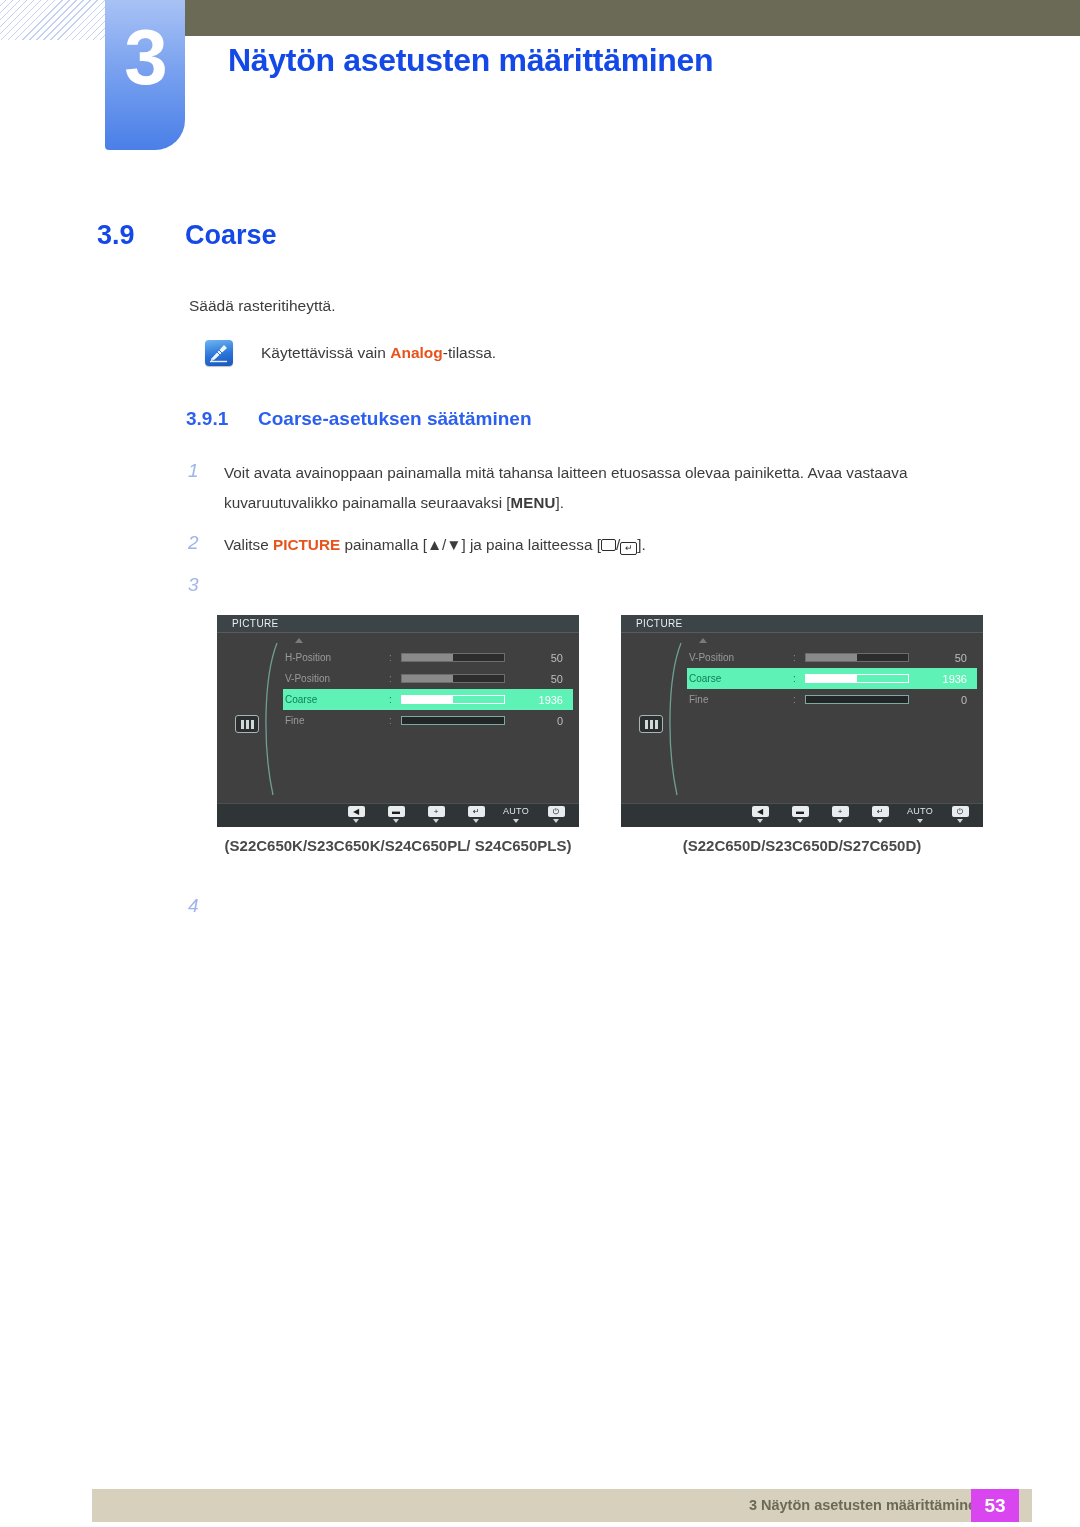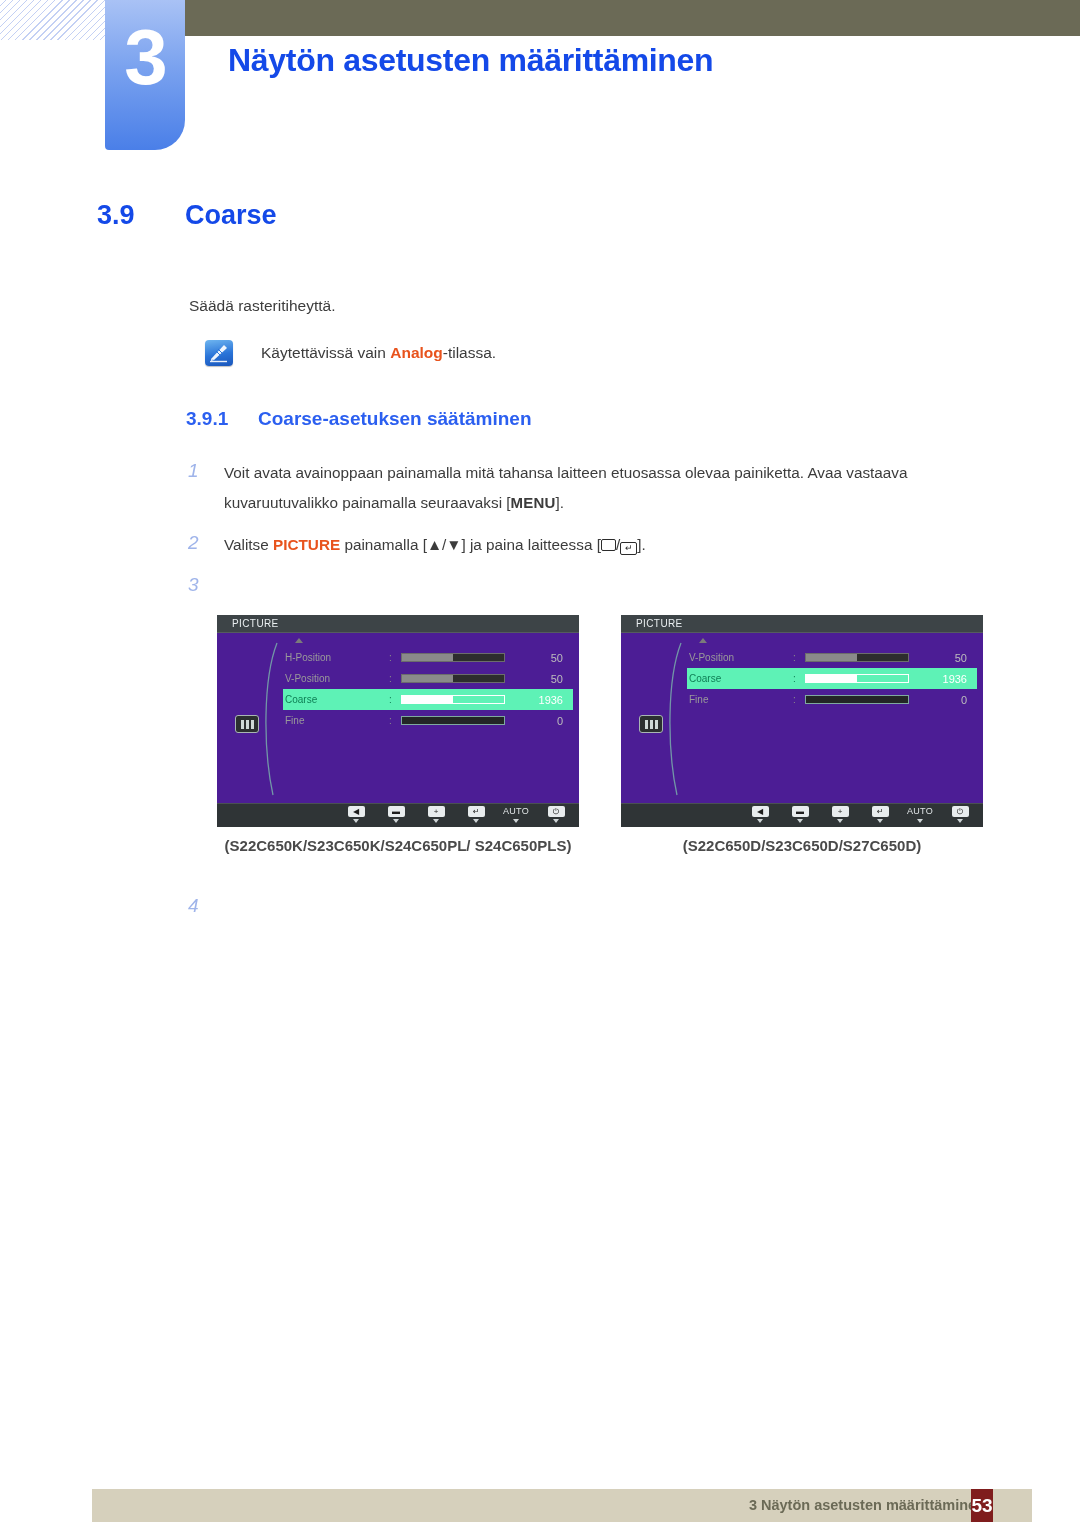--- a/index.html
+++ b/index.html
@@ -58,21 +58,21 @@
     font-size: 32px;
     font-weight: bold;
     color: #1449e8;
     letter-spacing: -0.3px;
     white-space: nowrap;
   }
 
   
   .sec-heading {
     position: absolute;
-    left: 97px; top: 200px;
+    left: 97px; top: 220px;
     font-size: 27px;
     font-weight: bold;
     color: #1449e8;
     white-space: nowrap;
   }
   .sec-heading .num { display: inline-block; width: 88px; }
 
   .body-text {
     position: absolute;
     left: 189px; top: 297px;
@@ -181,21 +181,21 @@
     letter-spacing: .4px;
     display: flex;
     align-items: center;
     padding-left: 15px;
     box-sizing: border-box;
     border-bottom: 1px solid #555b5e;
   }
   .osd-body {
     position: relative;
     height: 170px;
-    background: #4c1d95;
+    background: #404040;
   }
   .osd-up-caret {
     position: absolute;
     left: 78px; top: 5px;
     width: 0; height: 0;
     border-left: 4px solid transparent;
     border-right: 4px solid transparent;
     border-bottom: 5px solid #7b7b7b;
   }
   .osd-left-icon {
@@ -351,22 +351,22 @@
     height: 33px;
     line-height: 33px;
     font-size: 14.5px;
     font-weight: bold;
     color: #6b6a56;
     white-space: nowrap;
   }
   .footer-page {
     position: absolute;
     left: 971px; top: 1489px;
-    width: 22px; height: 33px;
-    background: #7f1d1d;
+    width: 48px; height: 33px;
+    background: #d946ef;
     color: #ffffff;
     font-size: 19px;
     font-weight: bold;
     display: flex;
     align-items: center;
     justify-content: center;
   }
 </style>
 </head>
 <body>

